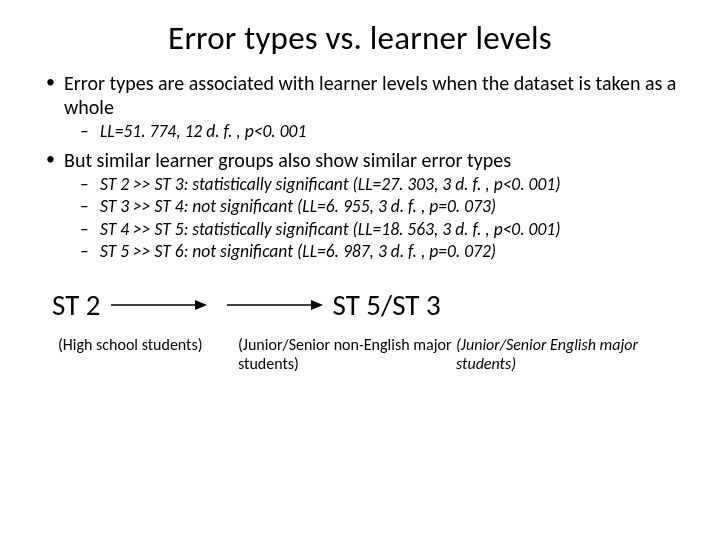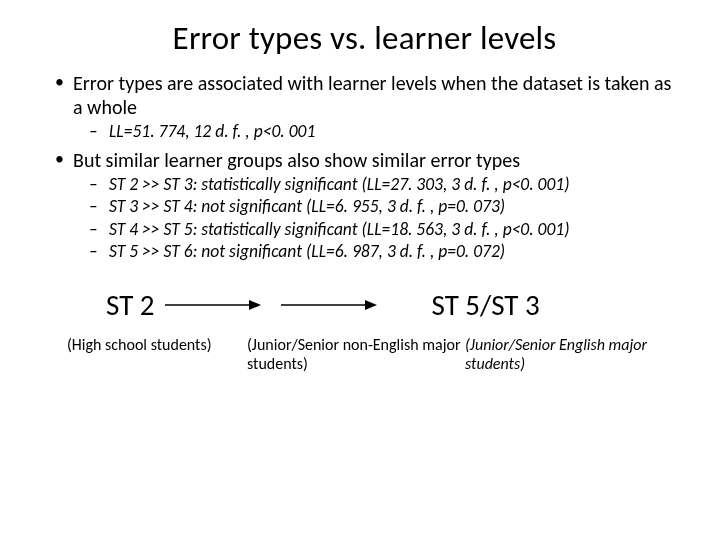--- a/index.html
+++ b/index.html
@@ -9,21 +9,21 @@
     width: 720px;
     height: 540px;
     background: #fff;
     font-family: Calibri, "Segoe UI", Arial, sans-serif;
     color: #000;
     overflow: hidden;
   }
   .slide {
     width: 720px;
     height: 540px;
-    padding: 18px 30px 10px 39px;
+    padding: 18px 30px 10px 30px;
     position: relative;
   }
   .title {
     text-align: center;
     font-size: 33px;
     font-weight: 400;
     margin: 0 0 14px 0;
     letter-spacing: 0.2px;
   }
   ul.level1 {
@@ -68,21 +68,20 @@
     display: flex;
     align-items: center;
     justify-content: flex-start;
     margin-top: 24px;
     padding-left: 22px;
   }
   .group-label {
     font-size: 29px;
     font-weight: 400;
     white-space: nowrap;
-    margin-left: 45px;
   }
   .arrow {
     flex: 0 0 auto;
     margin: 0 10px;
     display: flex;
     align-items: center;
   }
   .arrow svg { display: block; }
   .descs-row {
     display: flex;

